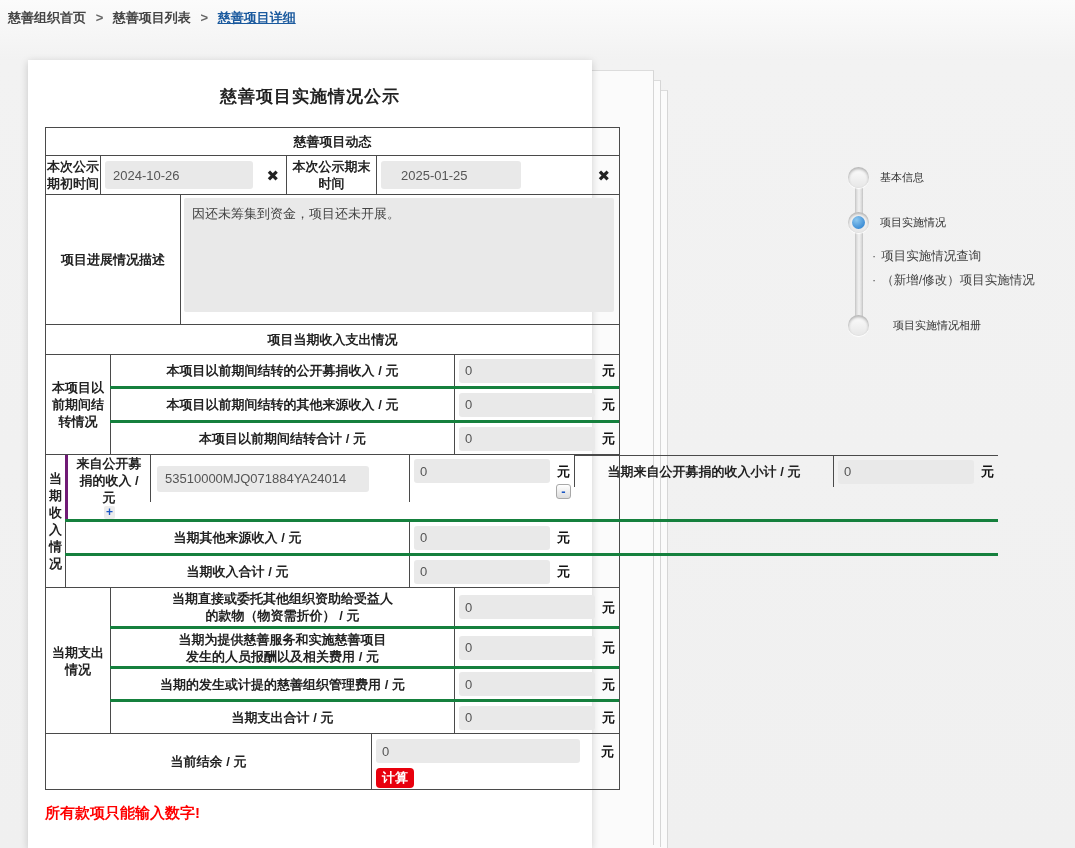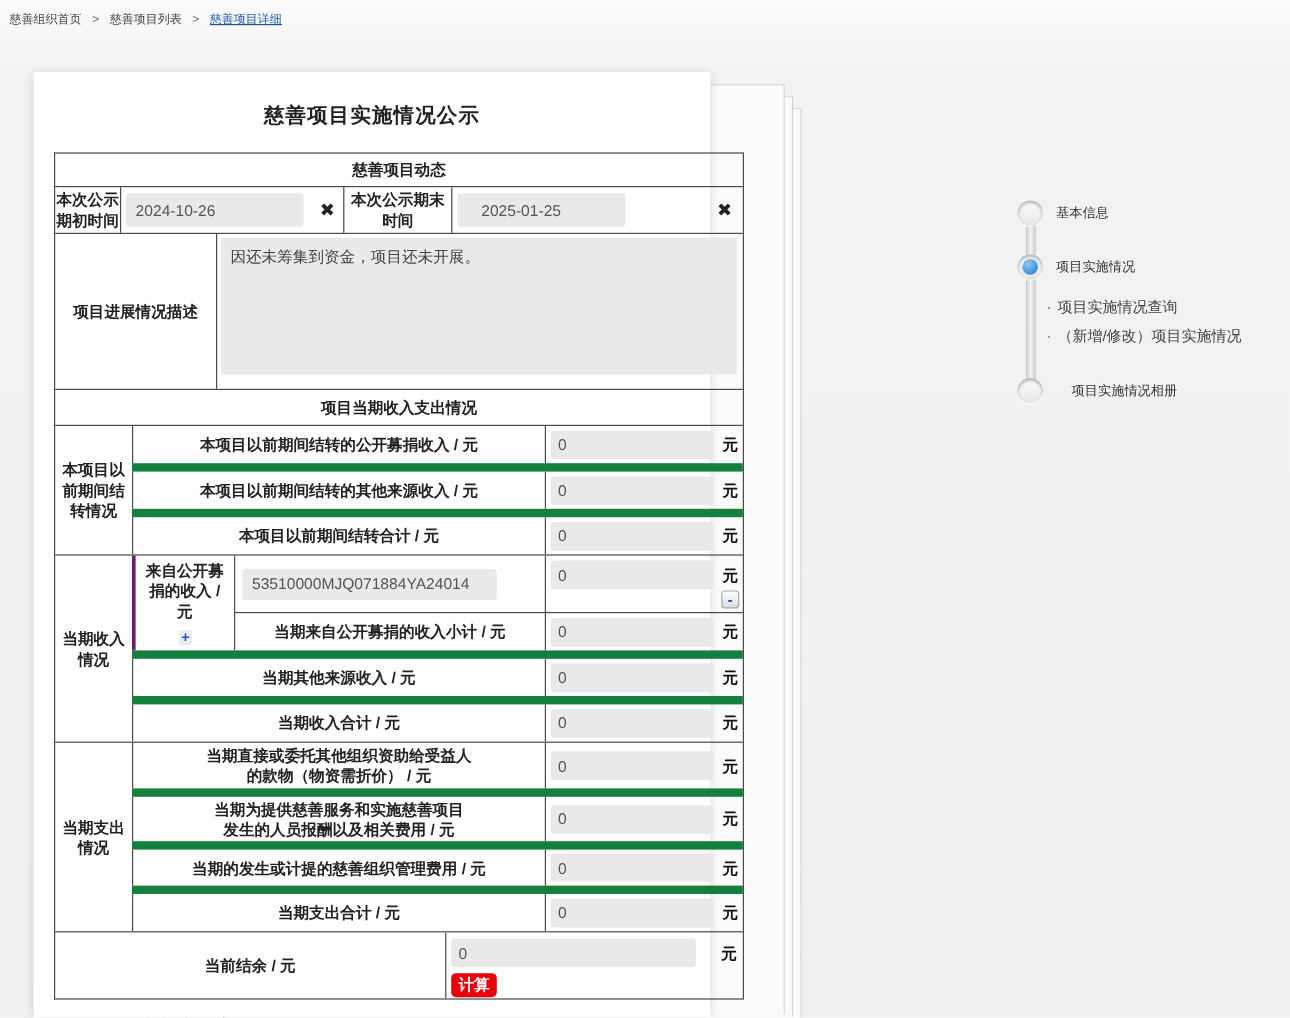--- a/index.html
+++ b/index.html
@@ -3,21 +3,21 @@
 <meta charset="utf-8">
 <style>
   html,body{margin:0;padding:0;}
   body{
     width:1075px;height:848px;position:relative;overflow:hidden;
     font-family:"Liberation Sans","DejaVu Sans",sans-serif;
     background:linear-gradient(180deg,#fbfbfb 0px,#f2f2f2 60px,#f0f0f0 100%);
     color:#333;
   }
   
-  .breadcrumb{position:absolute;left:8px;top:9px;font-size:10px;color:#444;}
+  .breadcrumb{position:absolute;left:8px;top:9px;font-size:13px;color:#444;font-weight:bold;}
   .breadcrumb .sep{color:#666;margin:0 6px;}
   .crumb{color:#444;text-decoration:none;cursor:pointer;}
   .crumb.current{color:#1b5a9e;text-decoration:underline;}
   
   .sheet{position:absolute;background:#fbfbfb;border-top:1px solid #dcdcdc;border-right:1px solid #d6d6d6;}
   .sheet.s1{left:40px;top:70px;width:613px;height:774px;z-index:3;}
   .sheet.s2{left:40px;top:80px;width:620px;height:766px;z-index:2;}
   .sheet.s3{left:40px;top:90px;width:627px;height:758px;z-index:1;}
   
   .panel{
@@ -50,34 +50,34 @@
   .r-desc{height:129px;}
   .c-desclab{width:134px;}
   .c-descbox{width:439px;align-items:flex-start;justify-content:flex-start;padding:3px 5px 9px 3px;font-weight:normal;}
   .desc-area{background:#e9e9e9;border:none;border-radius:2px;width:100%;height:114px;resize:none;
              font-family:inherit;font-size:13px;color:#444;padding:6px 8px;box-sizing:border-box;line-height:19px;}
   
   .section{display:flex;border-top:1px solid #4a4a4a;align-items:stretch;}
   .group-cell{width:64px;box-sizing:border-box;display:flex;align-items:center;justify-content:center;
               text-align:center;font-weight:bold;padding:0 3px;line-height:17px;}
   .sec-rows{flex:1;display:flex;flex-direction:column;}
-  .sec-rows .trow{border-top:7px solid #15803d;}
+  .sec-rows .trow{border-top:3px solid #15803d;}
   .sec-rows .trow.first{border-top:none;}
   .r-money{height:31px;}
   .c-mlab{width:344px;padding:0 6px;}
   .c-mlab-n{width:259px;padding:0 6px;}
   .c-val{width:165px;justify-content:flex-start;padding:0 3px 0 4px;}
   .amount{width:136px;height:24px;background:#e9e9e9;border:none;border-radius:3px;color:#555;
           font-size:13px;padding:0 6px;font-family:inherit;box-sizing:border-box;}
   .yuan{margin-left:auto;font-weight:bold;color:#111;padding-right:1px;}
   
   .subblock{display:flex;align-items:stretch;}
   .sub-cell{width:85px;border-left:3px solid #701a75;box-sizing:border-box;display:flex;align-items:center;
             justify-content:center;text-align:center;font-weight:bold;padding:0 4px;line-height:17px;flex-wrap:wrap;}
-  .sub-rows{flex:1;display:flex;flex-direction:column;}
+  .sub-rows{flex:1;display:flex;flex-direction:row;}
   .sub-rows .trow{border-top:1px solid #4a4a4a;}
   .sub-rows .trow.first{border-top:none;}
   .r-fund{height:47px;}
   .c-fund{width:259px;justify-content:flex-start;padding:0 6px;}
   .fund-input{width:212px;height:26px;background:#e9e9e9;border:none;border-radius:3px;color:#555;
               font-size:13px;padding:0 8px;font-family:inherit;box-sizing:border-box;}
   .c-val-col{width:165px;flex-direction:column;align-items:stretch;justify-content:flex-start;padding:4px 3px 1px 4px;}
   .val-line{display:flex;align-items:center;}
   .minus-btn{align-self:flex-end;width:15px;height:15px;border:1px solid #a8a8a8;border-radius:3px;
              background:linear-gradient(#ffffff,#dcdcdc);color:#1a56c4;font-weight:bold;font-size:13px;

